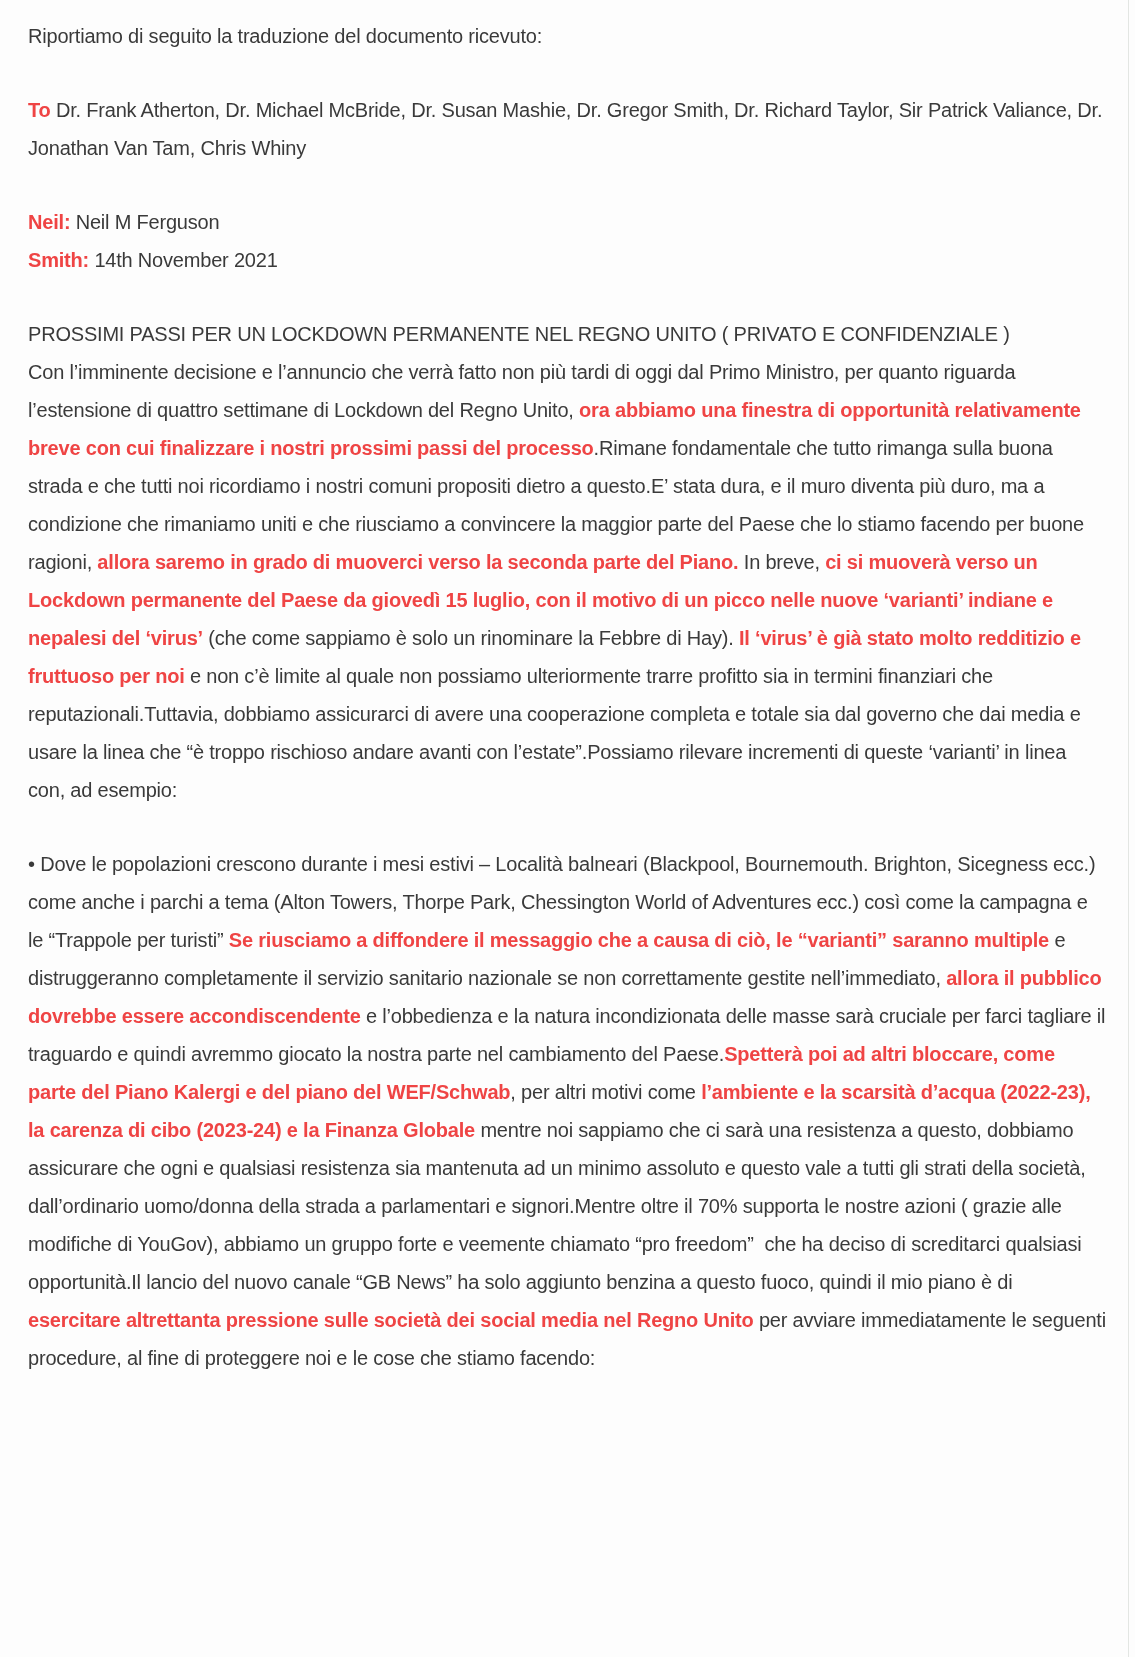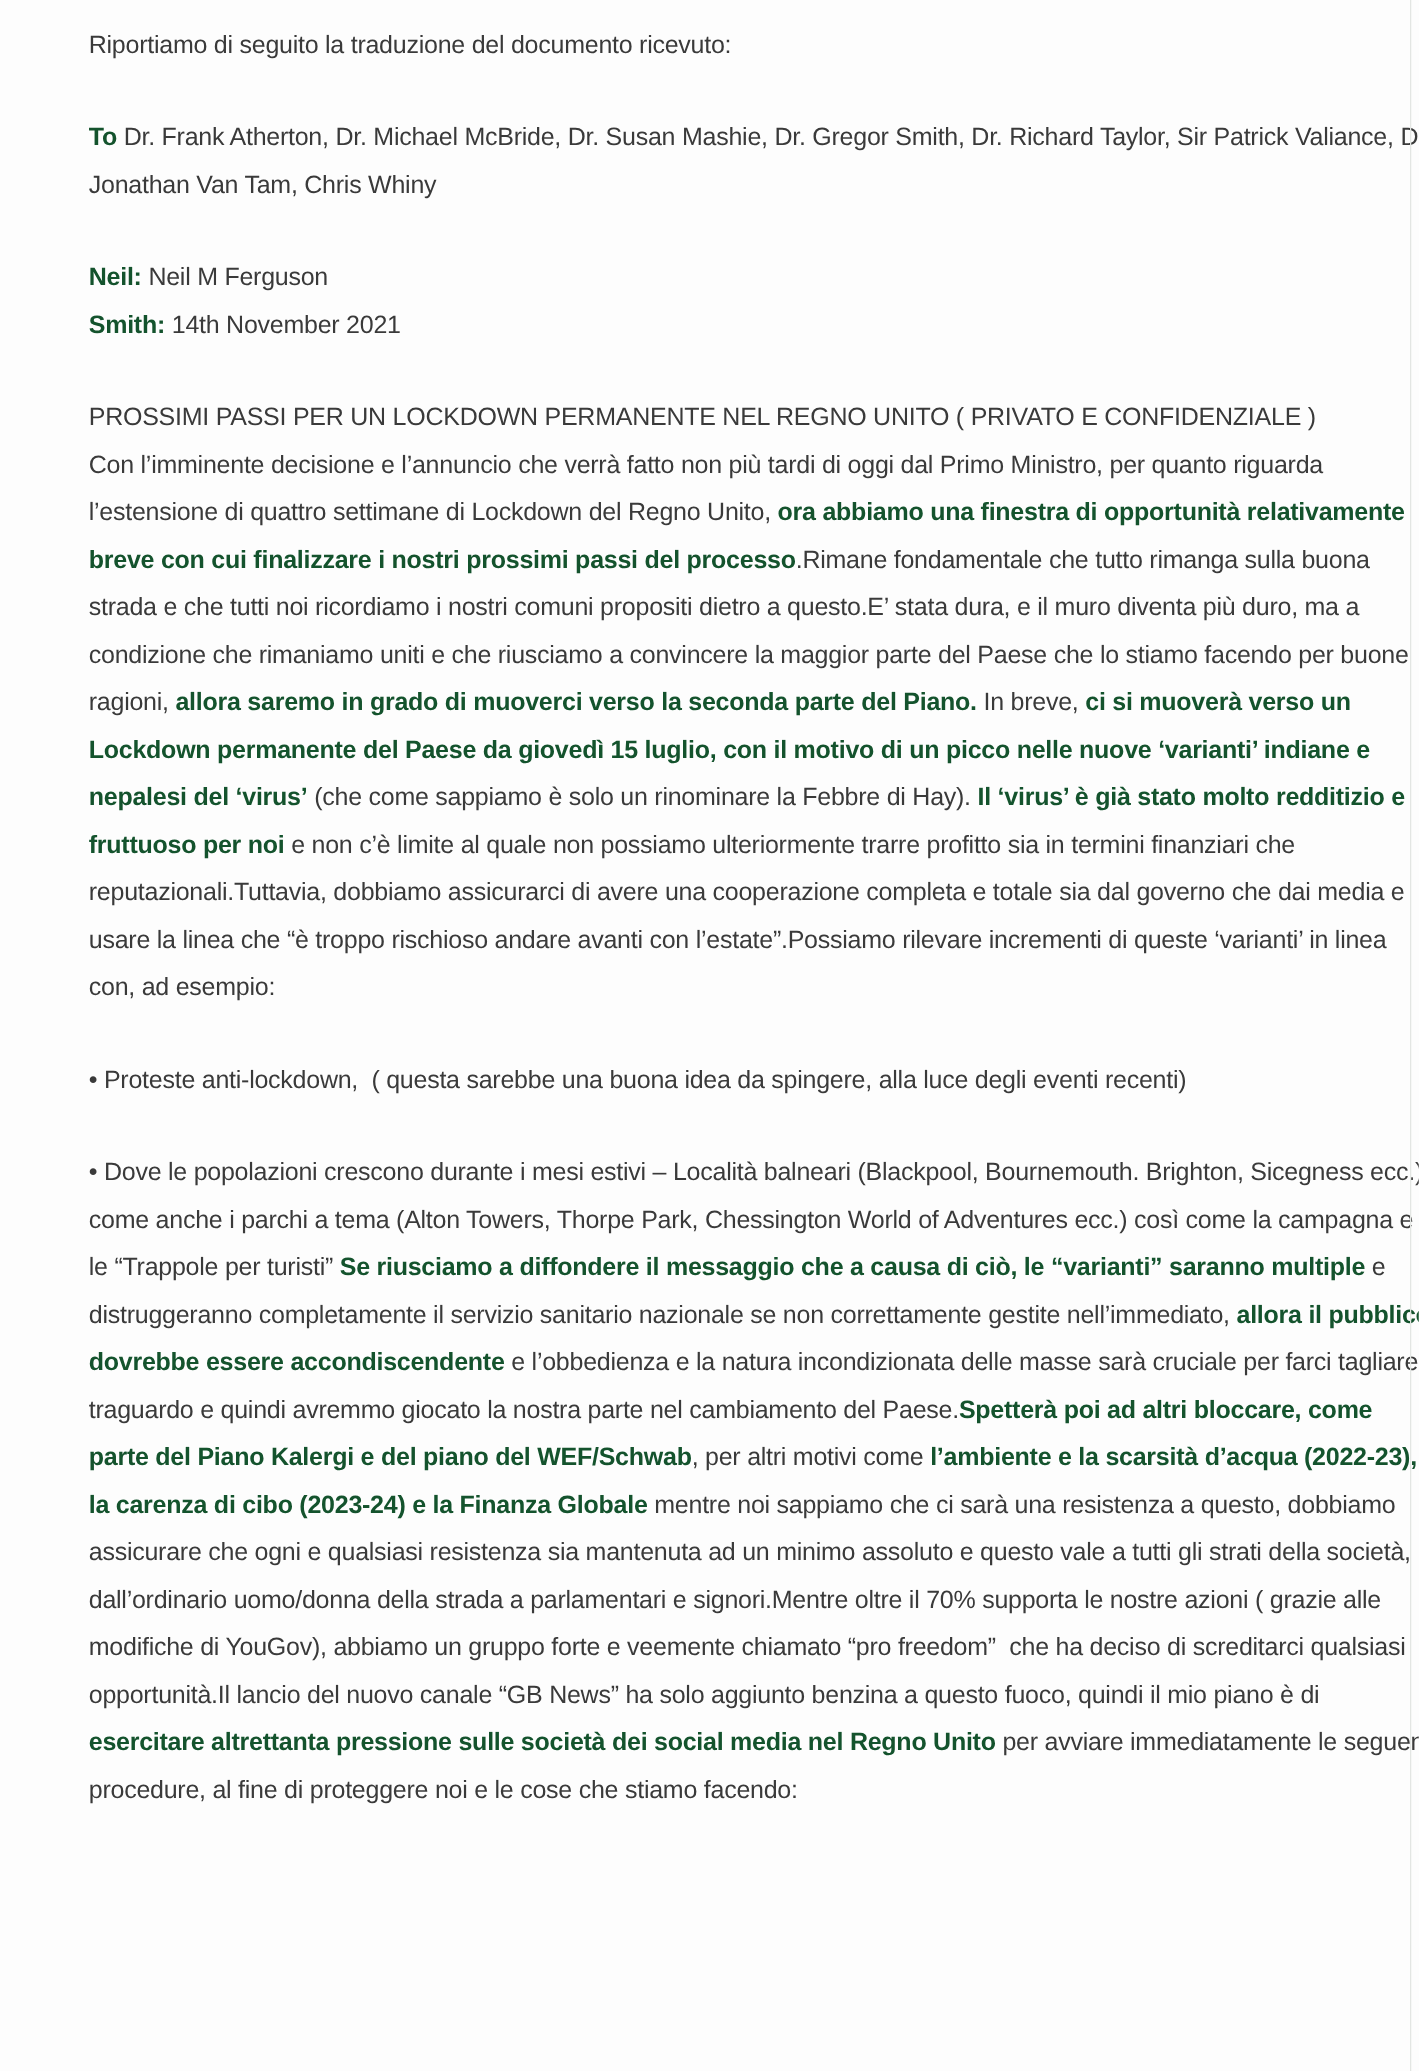--- a/index.html
+++ b/index.html
@@ -11,55 +11,53 @@
     width: 1135px;
     height: 1657px;
     background: #fdfdfd;
     font-family: "Liberation Sans", sans-serif;
     position: relative;
     overflow: hidden;
   }
   .page {
     position: absolute;
     inset: 0;
-    padding-left: 43px;
   }
   .content {
     box-sizing: border-box;
     width: 1135px;
     padding: 17px 28px 0 28px;
     color: #3a3a3a;
     font-size: 20px;
     line-height: 38px;
     letter-spacing: -0.2px;
   }
   p.para {
     margin: 0 0 36px 0;
     white-space: pre-wrap;
     word-wrap: break-word;
   }
   p.para strong {
     font-weight: 700;
-    color: #14532d;
+    color: #ef4444;
   }
   .v-divider {
     position: absolute;
     top: 0;
     left: 1128px;
     width: 1px;
     height: 1657px;
     background: #e3e6e3;
   }
 </style>
 </head>
 <body style="background: rgb(253, 253, 253);">
 
 <div class="page">
   <div class="content" style="color: rgb(58, 58, 58);">
       <p class="para"><span>Riportiamo di seguito la traduzione del documento ricevuto:</span></p>
       <p class="para"><strong>To</strong><span> Dr. Frank Atherton, Dr. Michael McBride, Dr. Susan Mashie, Dr. Gregor Smith, Dr. Richard Taylor, Sir Patrick Valiance, Dr. Jonathan Van Tam, Chris Whiny</span></p>
       <p class="para"><strong>Neil:</strong><span> Neil M Ferguson</span><br><strong>Smith:</strong><span> 14th November 2021</span></p>
       <p class="para"><span>PROSSIMI PASSI PER UN LOCKDOWN PERMANENTE NEL REGNO UNITO ( PRIVATO E CONFIDENZIALE )</span><br><span>Con l’imminente decisione e l’annuncio che verrà fatto non più tardi di oggi dal Primo Ministro, per quanto riguarda l’estensione di quattro settimane di Lockdown del Regno Unito, </span><strong>ora abbiamo una finestra di opportunità relativamente breve con cui finalizzare i nostri prossimi passi del processo</strong><span>.Rimane fondamentale che tutto rimanga sulla buona strada e che tutti noi ricordiamo i nostri comuni propositi dietro a questo.E’ stata dura, e il muro diventa più duro, ma a condizione che rimaniamo uniti e che riusciamo a convincere la maggior parte del Paese che lo stiamo facendo per buone ragioni, </span><strong>allora saremo in grado di muoverci verso la seconda parte del Piano.</strong><span> In breve, </span><strong>ci si muoverà verso un Lockdown permanente del Paese da giovedì 15 luglio, con il motivo di un picco nelle nuove ‘varianti’ indiane e nepalesi del ‘virus’</strong><span> (che come sappiamo è solo un rinominare la Febbre di Hay). </span><strong>Il ‘virus’ è già stato molto redditizio e fruttuoso per noi</strong><span> e non c’è limite al quale non possiamo ulteriormente trarre profitto sia in termini finanziari che reputazionali.Tuttavia, dobbiamo assicurarci di avere una cooperazione completa e totale sia dal governo che dai media e usare la linea che “è troppo rischioso andare avanti con l’estate”.Possiamo rilevare incrementi di queste ‘varianti’ in linea con, ad esempio:</span></p>
-      <p class="para"><span>• Proteste anti-lockdown,  ( questa sarebbe una buona idea da spingere, alla luce degli eventi recenti)</span></p>
       <p class="para"><span>• Dove le popolazioni crescono durante i mesi estivi – Località balneari (Blackpool, Bournemouth. Brighton, Sicegness ecc.) come anche i parchi a tema (Alton Towers, Thorpe Park, Chessington World of Adventures ecc.) così come la campagna e le “Trappole per turisti” </span><strong>Se riusciamo a diffondere il messaggio che a causa di ciò, le “varianti” saranno multiple</strong><span> e distruggeranno completamente il servizio sanitario nazionale se non correttamente gestite nell’immediato, </span><strong>allora il pubblico dovrebbe essere accondiscendente</strong><span> e l’obbedienza e la natura incondizionata delle masse sarà cruciale per farci tagliare il traguardo e quindi avremmo giocato la nostra parte nel cambiamento del Paese.</span><strong>Spetterà poi ad altri bloccare, come parte del Piano Kalergi e del piano del WEF/Schwab</strong><span>, per altri motivi come </span><strong>l’ambiente e la scarsità d’acqua (2022-23), la carenza di cibo (2023-24) e la Finanza Globale</strong><span> mentre noi sappiamo che ci sarà una resistenza a questo, dobbiamo assicurare che ogni e qualsiasi resistenza sia mantenuta ad un minimo assoluto e questo vale a tutti gli strati della società, dall’ordinario uomo/donna della strada a parlamentari e signori.Mentre oltre il 70% supporta le nostre azioni ( grazie alle modifiche di YouGov), abbiamo un gruppo forte e veemente chiamato “pro freedom”  che ha deciso di screditarci qualsiasi opportunità.Il lancio del nuovo canale “GB News” ha solo aggiunto benzina a questo fuoco, quindi il mio piano è di </span><strong>esercitare altrettanta pressione sulle società dei social media nel Regno Unito</strong><span> per avviare immediatamente le seguenti procedure, al fine di proteggere noi e le cose che stiamo facendo:</span></p>
     </div>
   <div class="v-divider" style="background: rgb(227, 230, 227);"></div>
 </div>
 
 </body></html>

